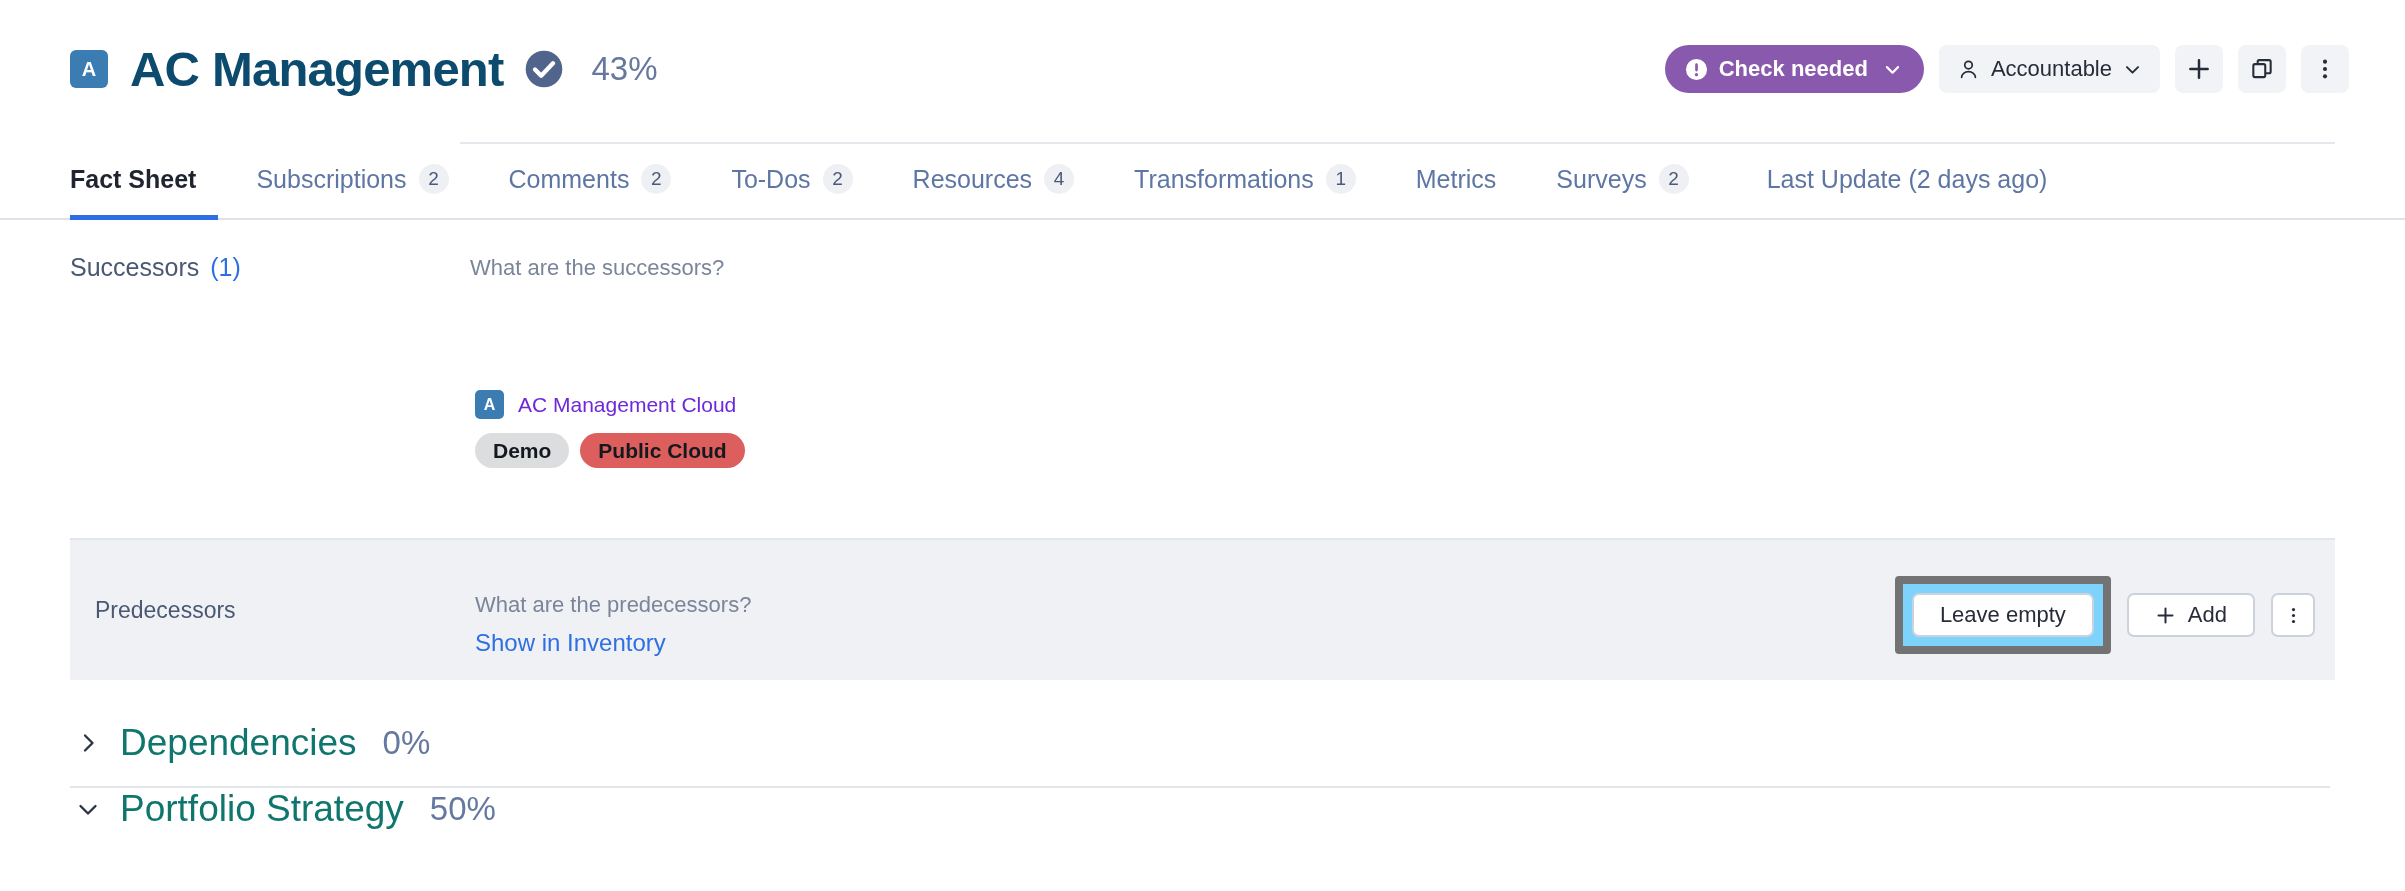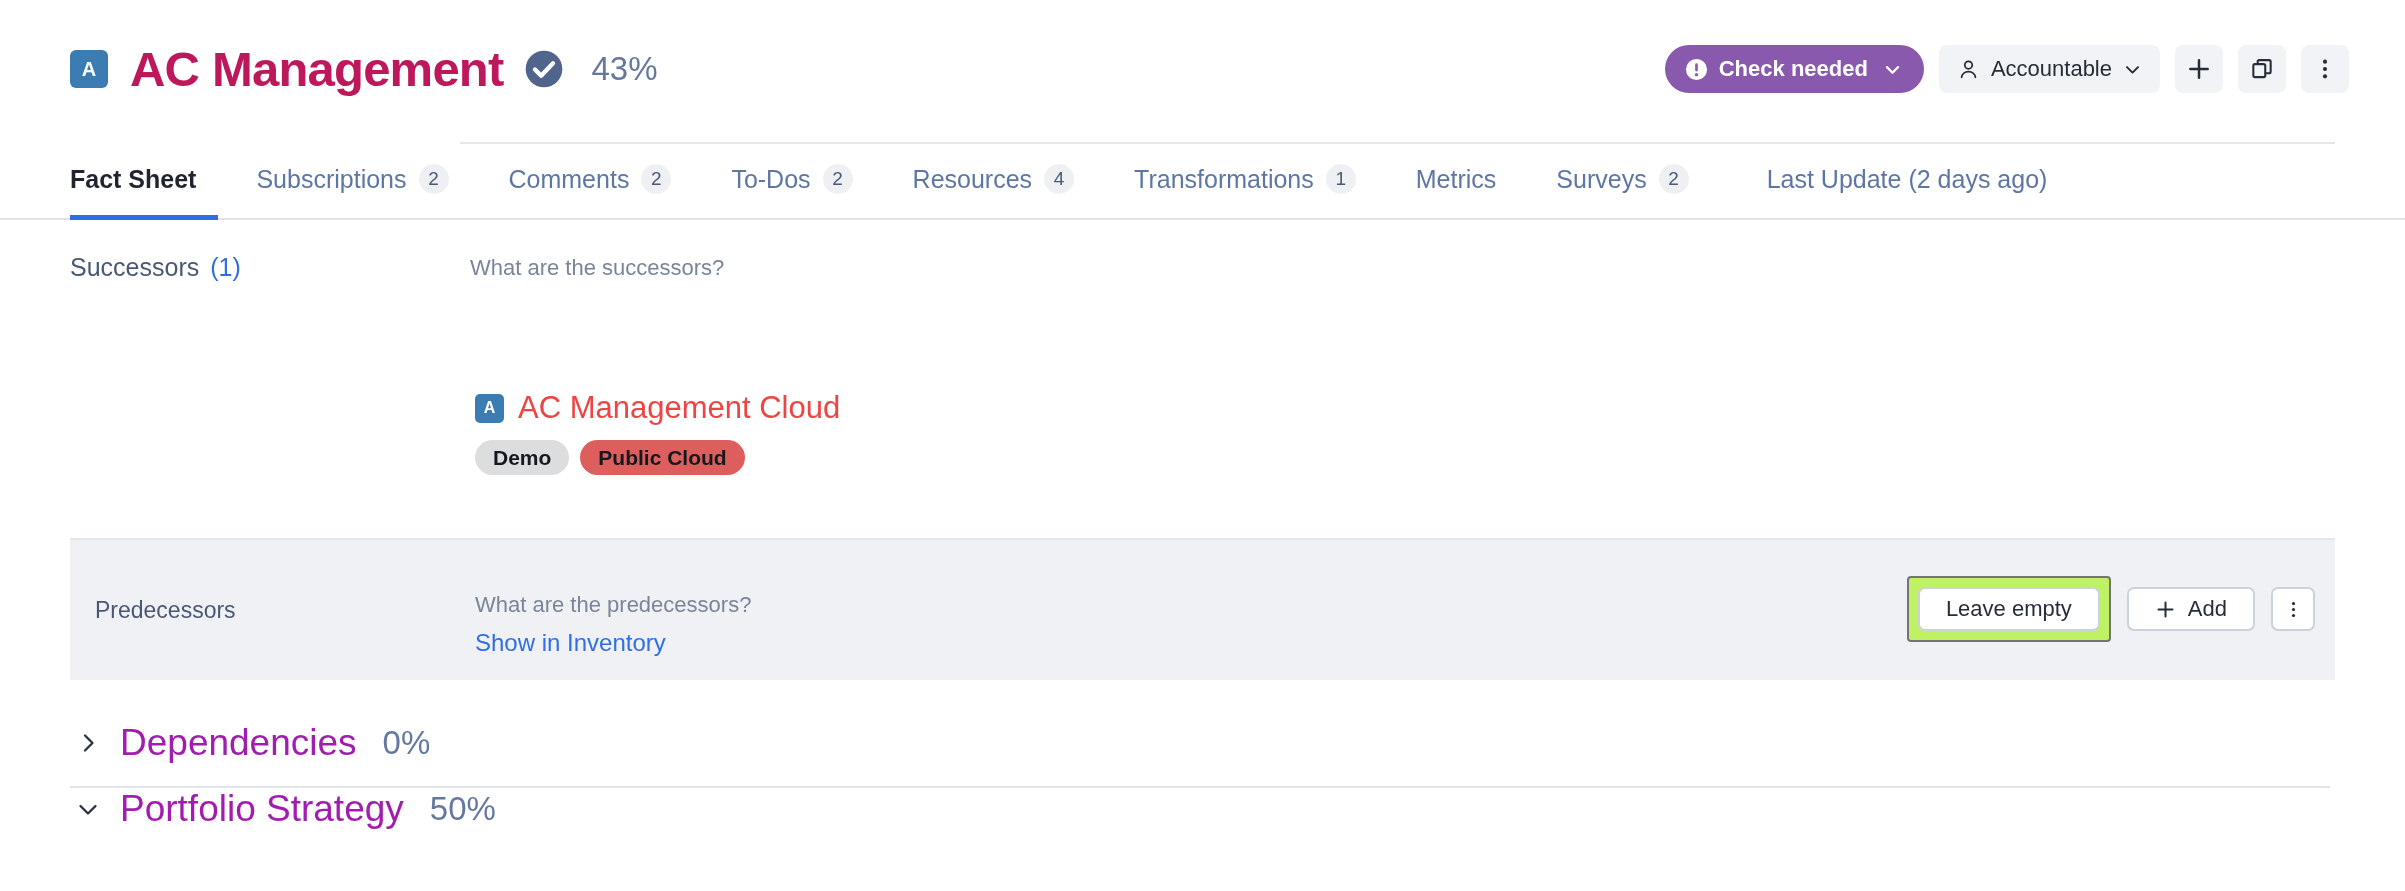--- a/index.html
+++ b/index.html
@@ -51,21 +51,21 @@
     display: flex;
     align-items: center;
     justify-content: center;
     flex: 0 0 auto;
     letter-spacing: 0;
   }
 
   .page-title {
     font-size: 49px;
     font-weight: 700;
-    color: #be185d;
+    color: #0c4a6e;
     letter-spacing: -0.8px;
     margin-left: 22px;
     white-space: nowrap;
     line-height: 1;
   }
 
   .verified-icon {
     width: 40px;
     height: 40px;
     margin-left: 20px;
@@ -271,22 +271,22 @@
     background: #3b7cb3;
     color: #ffffff;
     font-size: 16px;
     font-weight: 600;
     display: flex;
     align-items: center;
     justify-content: center;
     flex: 0 0 auto;
   }
   .rel-name {
-    font-size: 31px;
-    color: #ef4444;
+    font-size: 21px;
+    color: #6d28d9;
     text-decoration: none;
     cursor: pointer;
     white-space: nowrap;
   }
   .tag-row {
     display: flex;
     gap: 11px;
     margin-top: 14px;
   }
   .tag {
@@ -332,23 +332,23 @@
     right: 20px;
     top: 36px;
     display: flex;
     align-items: center;
     gap: 16px;
   }
 
   .highlight-box {
     position: relative;
     padding: 9px;
-    border: 2px solid #737373;
+    border: 8px solid #737373;
     border-radius: 4px;
-    background: #bef264;
+    background: #7dd3fc;
     display: inline-flex;
   }
 
   .pill-btn {
     height: 44px;
     min-width: 100px;
     border: 2px solid #ccd2dc;
     border-radius: 7px;
     background: #ffffff;
     color: #262c38;
@@ -379,21 +379,21 @@
   }
   .chev {
     width: 36px;
     flex: 0 0 36px;
     display: flex;
     align-items: center;
     justify-content: center;
   }
   .section-title {
     font-size: 37px;
-    color: #a21caf;
+    color: #0f766e;
     font-weight: 400;
     white-space: nowrap;
     margin-left: 14px;
   }
   .section-pct {
     font-size: 33px;
     color: #65789f;
     margin-left: 26px;
     white-space: nowrap;
   }

